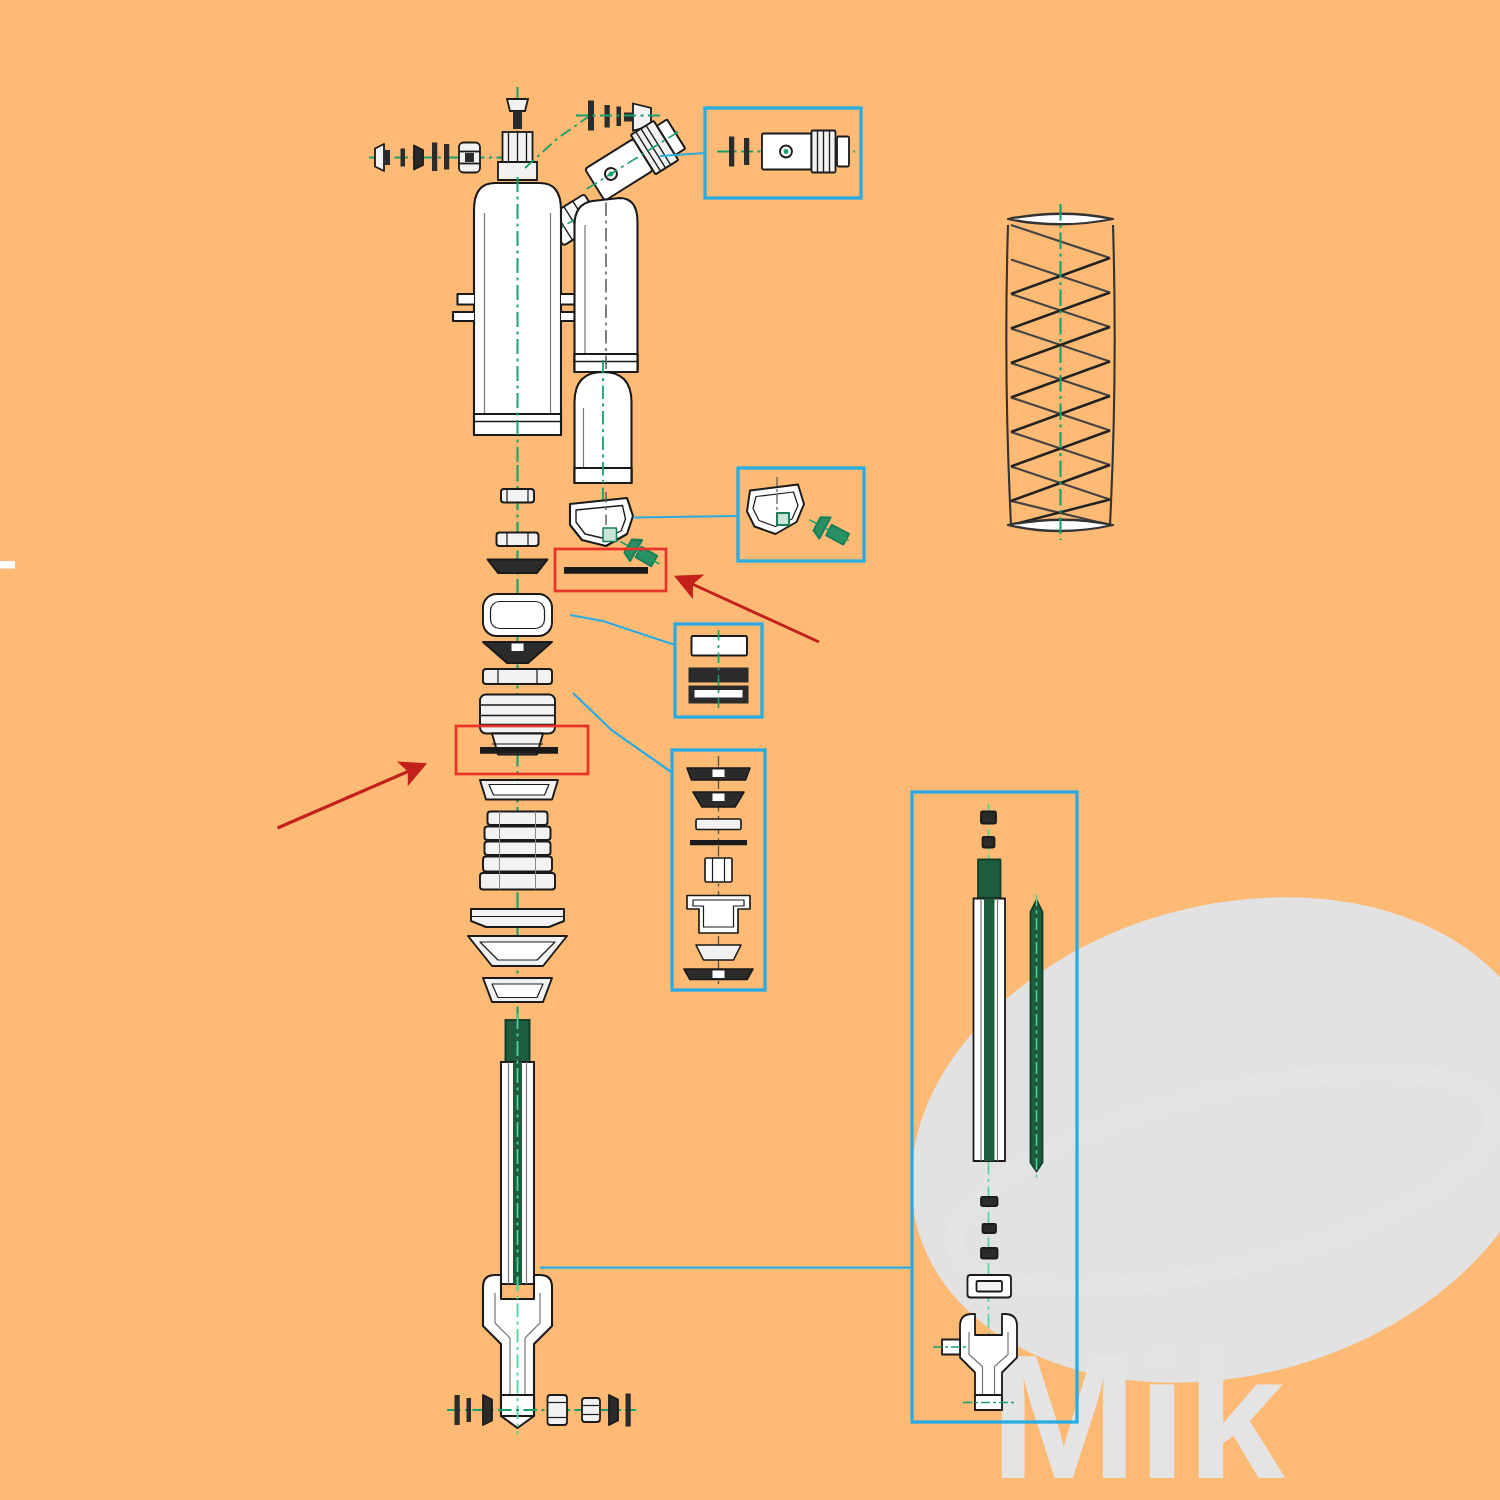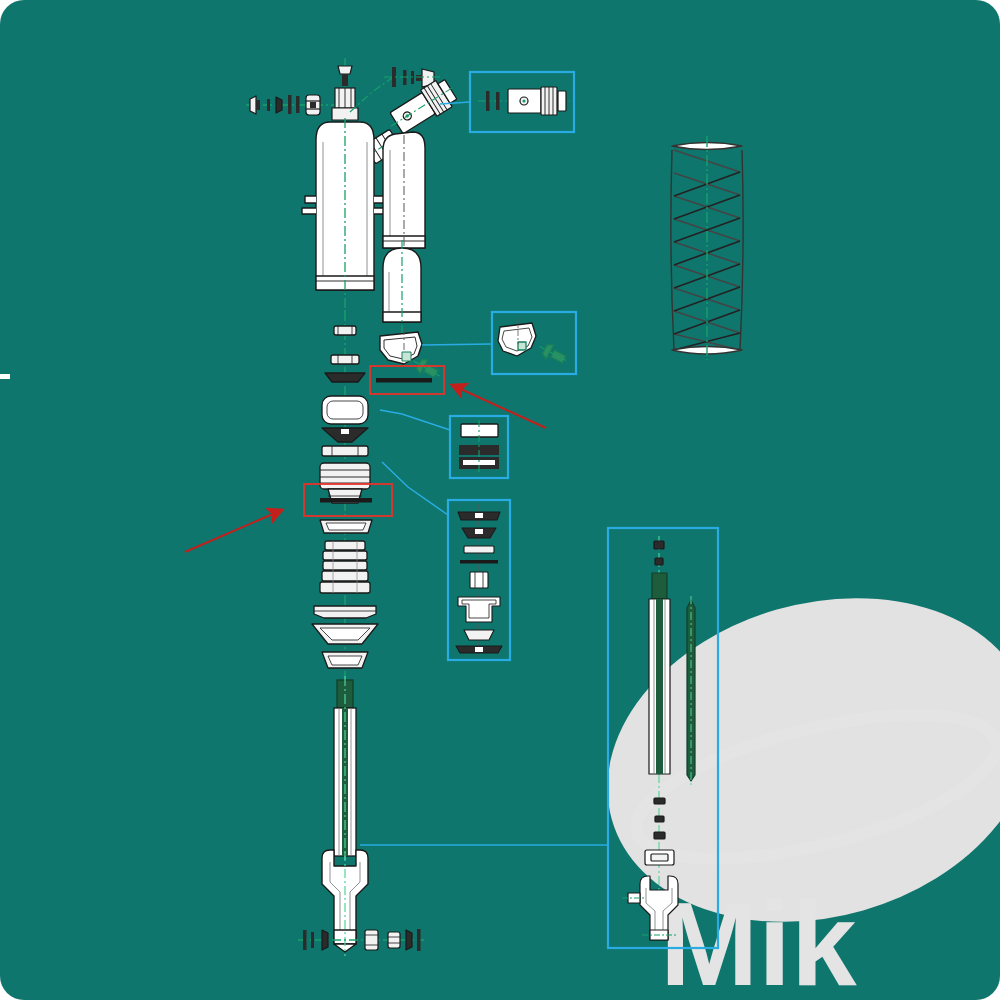--- a/index.html
+++ b/index.html
@@ -1,18 +1,18 @@
 <!DOCTYPE html>
 <html><head>
 <meta charset="utf-8">
 <style>
   html,body{margin:0;padding:0;background:#ffffff;}
   body{width:1000px;height:1000px;overflow:hidden;
        font-family:"Liberation Sans",sans-serif;}
-  #stage{position:relative;width:1000px;height:1000px;background:#0f766e;border-radius:24px;}
+  #stage{position:relative;width:1000px;height:1000px;background:#fdba74;}
   svg{display:block;}
   .wm{fill:#e2e2e2;}
   .wmtext{fill:#e4e4e4;font-family:"Liberation Sans",sans-serif;font-weight:bold;}
 </style>
 </head>
 <body>
 
 <div id="stage">
 <svg width="1000" height="1000" viewBox="0 0 1000 1000">
 

